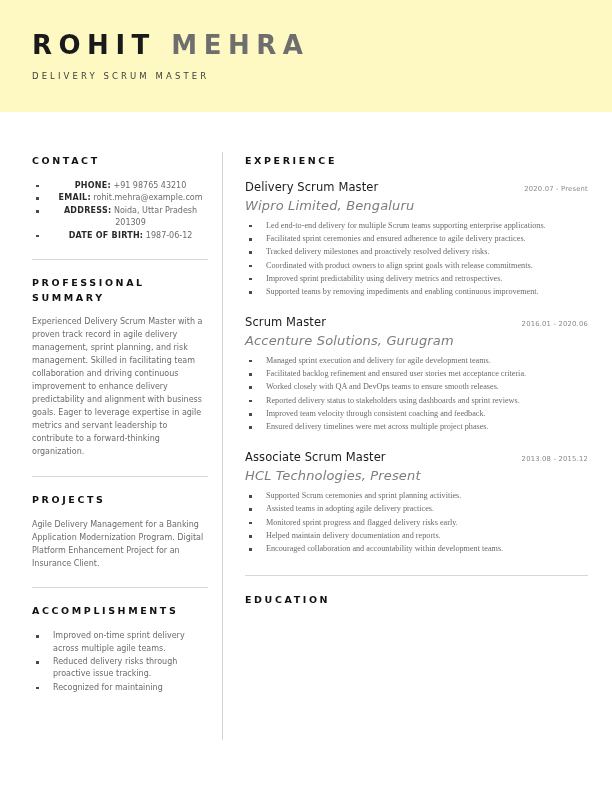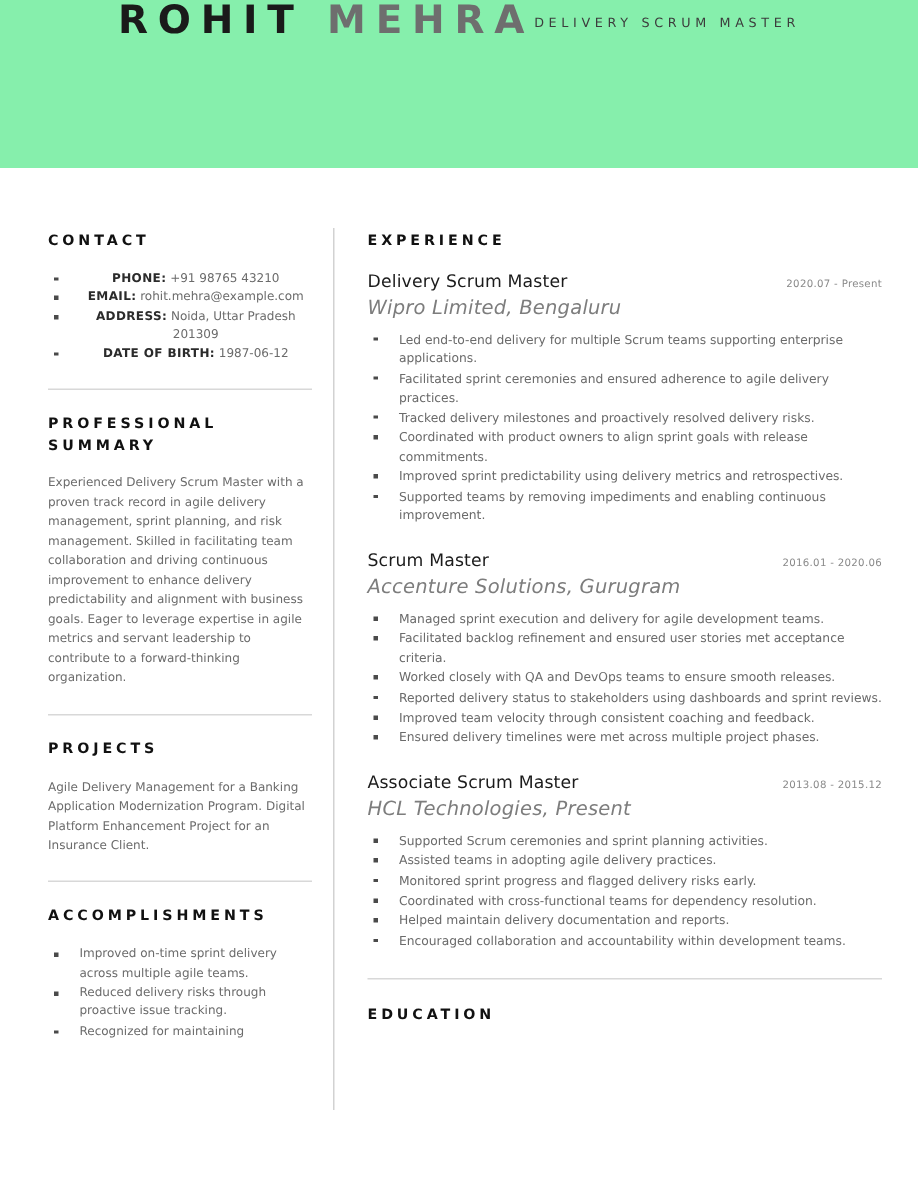--- a/index.html
+++ b/index.html
@@ -10,26 +10,26 @@
     width: 612px;
     height: 792px;
     background: #ffffff;
     font-family: "DejaVu Sans", sans-serif;
     overflow: hidden;
     position: relative;
   }
 
   
   .header-band {
-    background: #86efac;
+    background: #fef9c3;
     height: 112px;
     padding: 0 32px;
     box-sizing: border-box;
     display: flex;
-    flex-direction: row;
+    flex-direction: column;
     justify-content: center;
   }
   .name-line {
     font-size: 26px;
     font-weight: bold;
     letter-spacing: 6.5px;
     line-height: 1.1;
     white-space: nowrap;
   }
   .name-first { color: #1a1a1a; }
@@ -188,20 +188,21 @@
     margin: 0;
     padding: 0;
   }
   .job-bullets li {
     position: relative;
     padding-left: 21px;
     font-size: 8.2px;
     line-height: 1.56;
     color: #6b6b6b;
     margin-bottom: 0.5px;
+    font-family: Liberation Serif, serif;
   }
   .job-bullets li::before {
     content: "";
     position: absolute;
     left: 4px;
     top: 5px;
     width: 2.6px;
     height: 2.6px;
     background: #4a4a4a;
   }
@@ -297,21 +298,20 @@
           <div class="job">
             <div class="job-head">
               <div class="job-title">Associate Scrum Master</div>
               <div class="job-dates">2013.08 - 2015.12</div>
             </div>
             <div class="job-company">HCL Technologies, Present</div>
             <ul class="job-bullets">
               <li>Supported Scrum ceremonies and sprint planning activities.</li>
               <li>Assisted teams in adopting agile delivery practices.</li>
               <li>Monitored sprint progress and flagged delivery risks early.</li>
-              <li>Coordinated with cross-functional teams for dependency resolution.</li>
               <li>Helped maintain delivery documentation and reports.</li>
               <li>Encouraged collaboration and accountability within development teams.</li>
             </ul>
           </div>
         </div>
     </section>
 
     <hr class="hr-right">
 
     <section>

